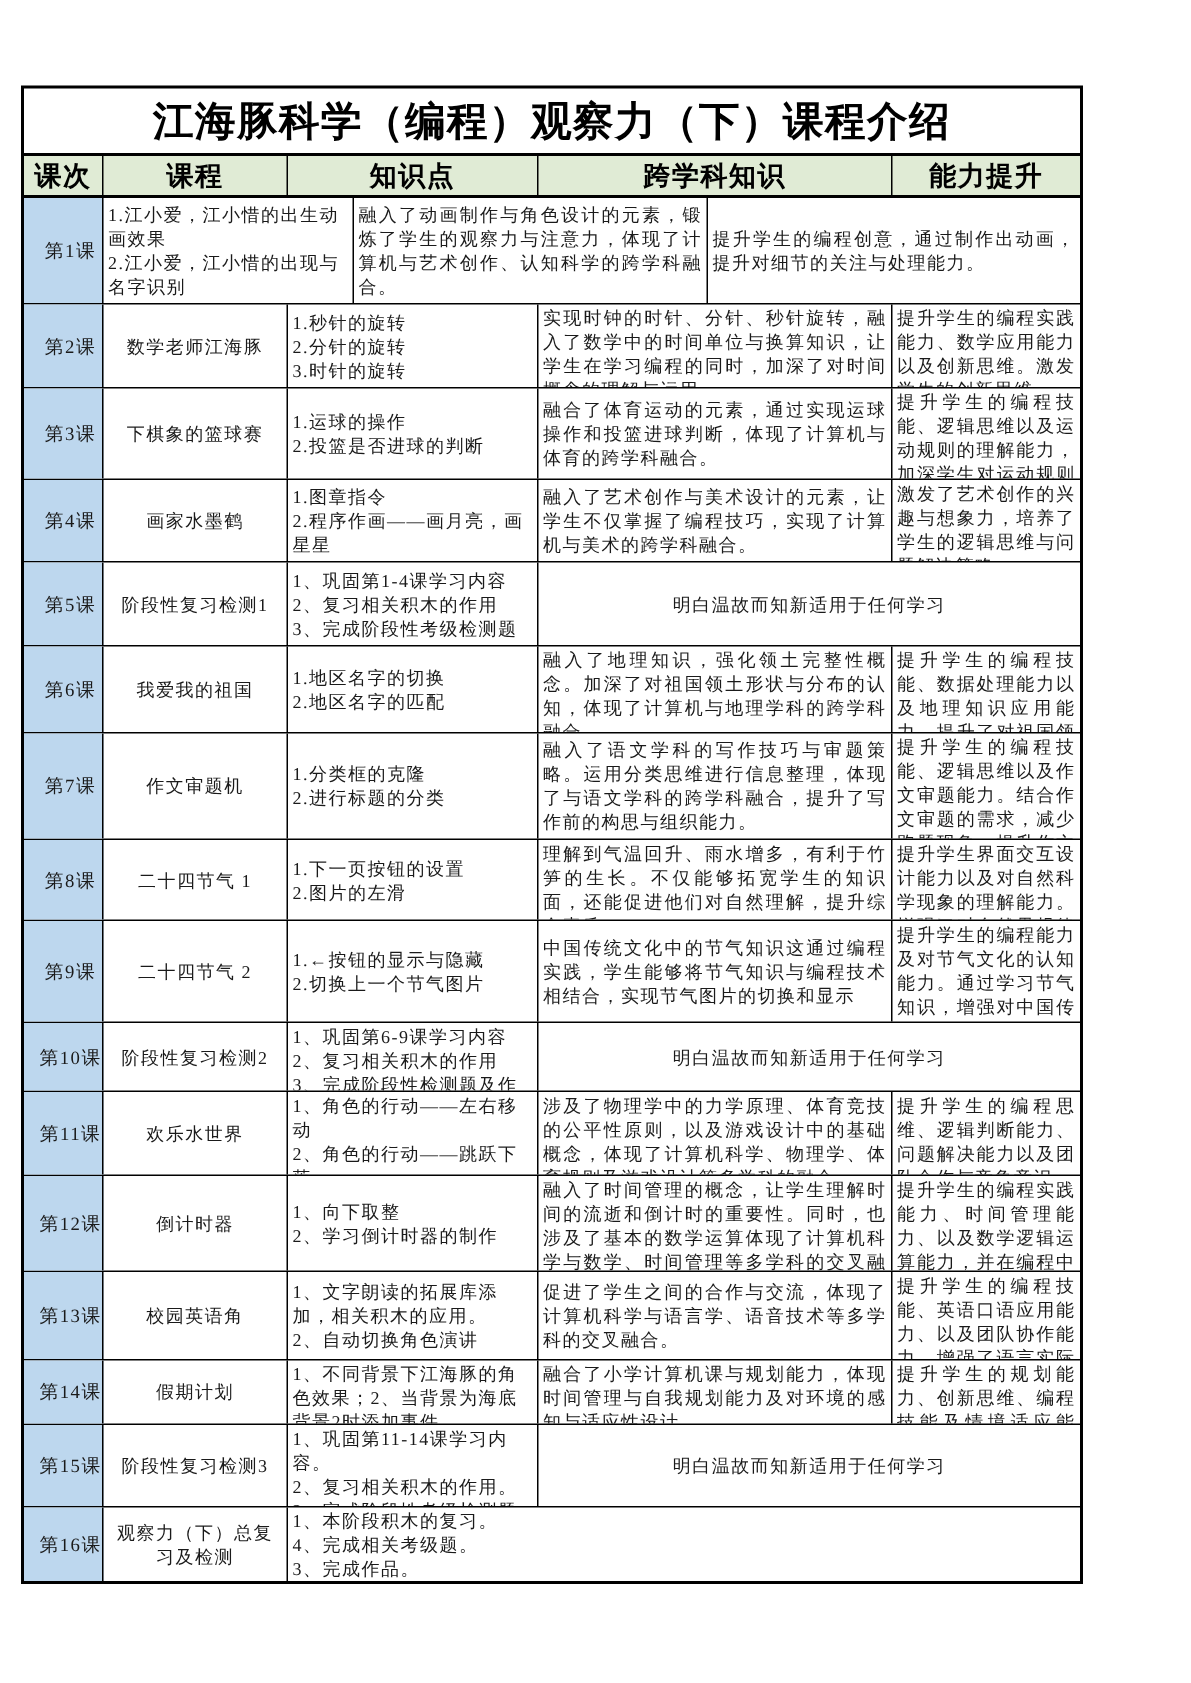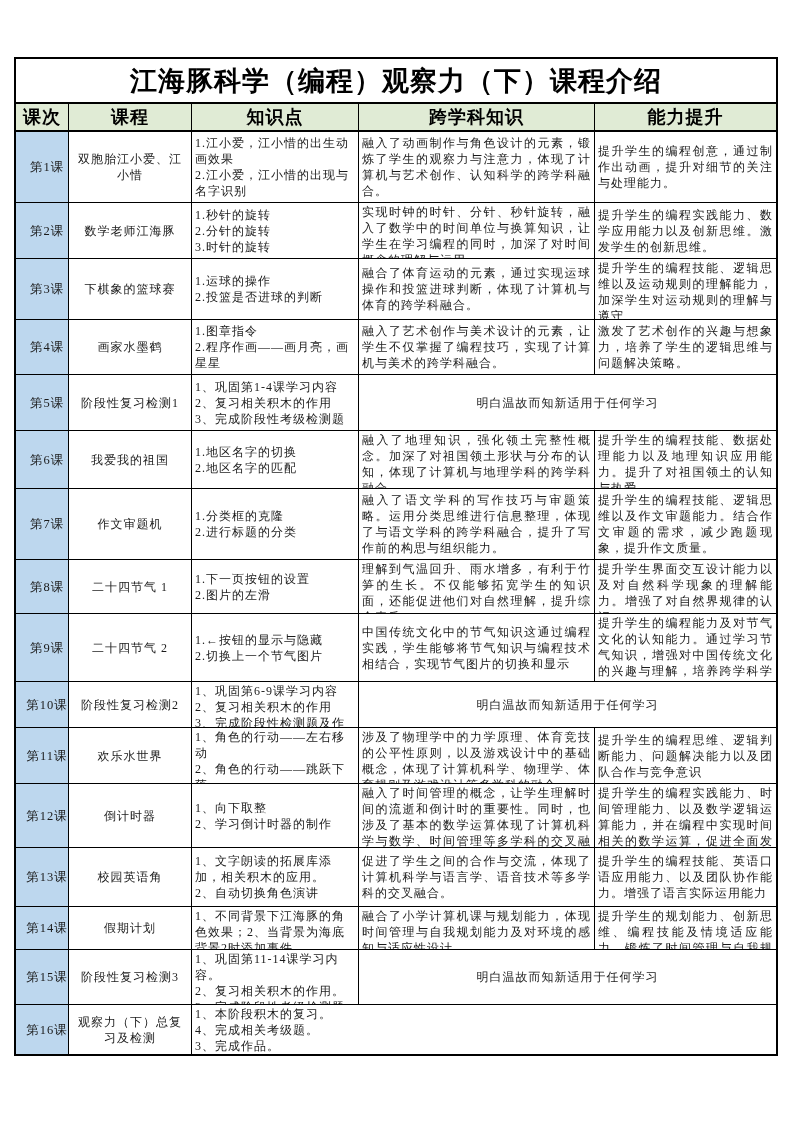--- a/index.html
+++ b/index.html
@@ -9,21 +9,21 @@
   }
   *{box-sizing:border-box;margin:0;padding:0;}
   html,body{background:#fff;}
   body{
     width:794px;height:1122px;position:relative;
     font-family:"Liberation Serif","DejaVu Serif",serif;
     color:#1a1a1a;
   }
   .page{width:794px;height:1122px;position:relative;background:#fff;}
   .course-table{
-    position:absolute;left:14px;top:57px;width:764px;
+    position:absolute;left:14px;top:57px;width:708px;
     border:2.5px solid var(--border);
     background:#fff;
   }
   .title-row{
     height:45px;display:flex;align-items:center;justify-content:center;
     border-bottom:2px solid var(--border);
     font-family:"Liberation Sans","DejaVu Sans",sans-serif;
     font-weight:bold;font-size:27px;letter-spacing:1px;color:#000;
   }
   .trow{display:flex;border-bottom:1.5px solid var(--border);}
@@ -67,23 +67,20 @@
         <div class="cell hcell c2">课程</div>
         <div class="cell hcell c3">知识点</div>
         <div class="cell hcell c4">跨学科知识</div>
         <div class="cell hcell c5">能力提升</div>
       </div>
     <div id="table-body">
         <div class="trow" style="height: 71px;">
           <div class="cell cell-lesson c1">
             <div class="inner">第1课</div>
           </div>
-          <div class="cell cell-course c2">
-            <div class="inner">双胞胎江小爱、江小惜</div>
-          </div>
           <div class="cell cell-knowledge c3"><div class="inner">1.江小爱，江小惜的出生动画效果
 2.江小爱，江小惜的出现与名字识别</div></div>
           <div class="cell cell-cross c4">
             <div class="inner">融入了动画制作与角色设计的元素，锻炼了学生的观察力与注意力，体现了计算机与艺术创作、认知科学的跨学科融合。</div>
           </div>
           <div class="cell cell-ability c5">
             <div class="inner">提升学生的编程创意，通过制作出动画，提升对细节的关注与处理能力。</div>
           </div>
         </div>
         <div class="trow" style="height: 56px;">

